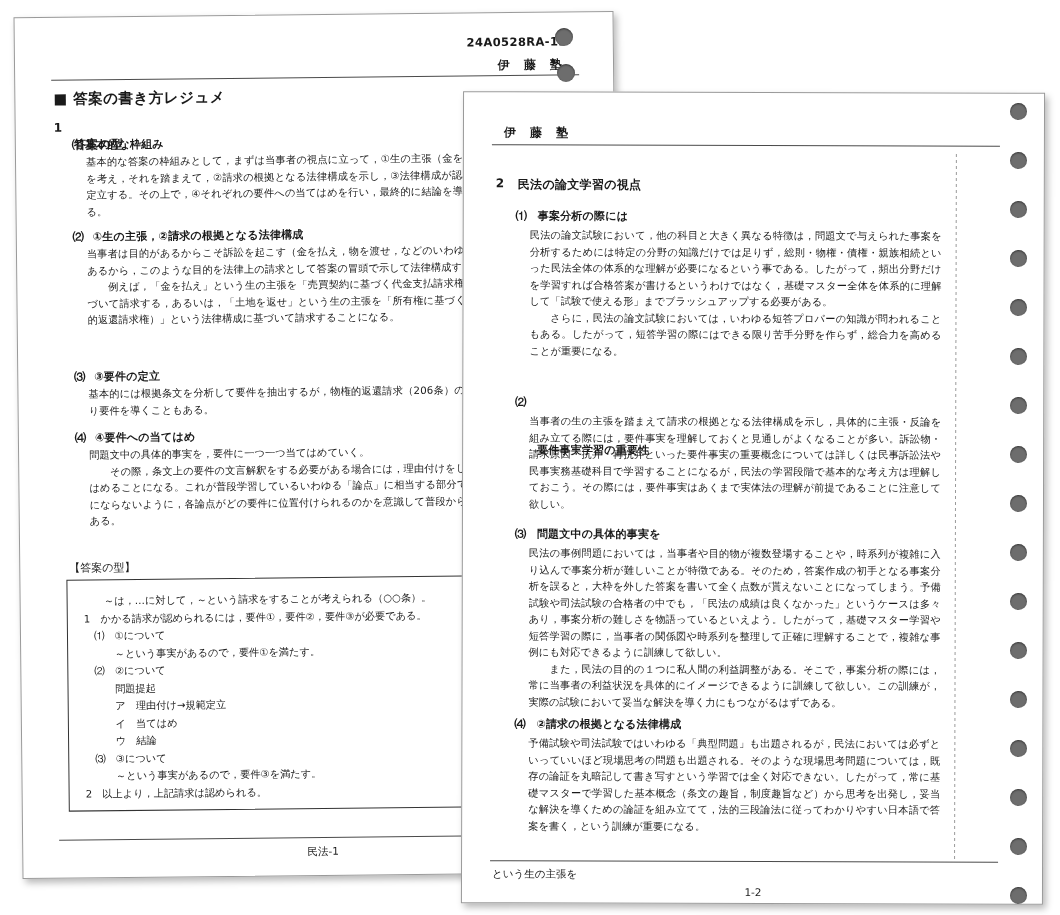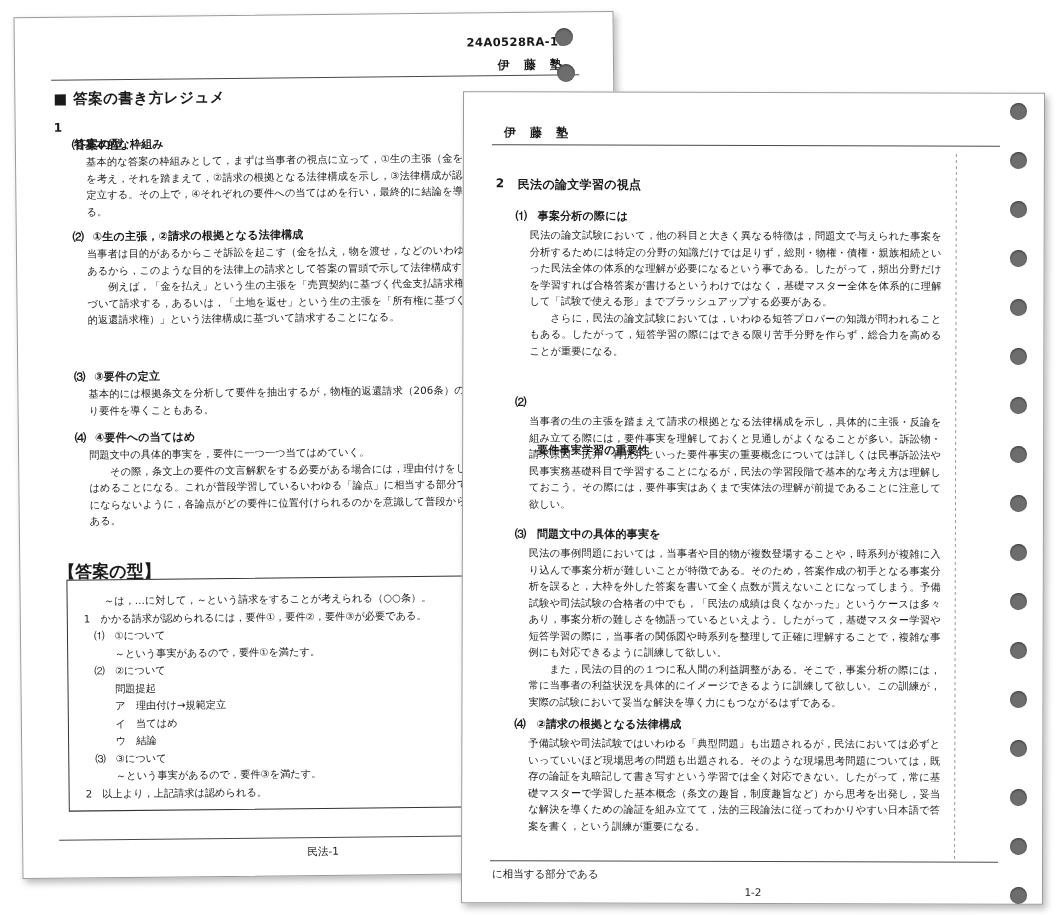--- a/index.html
+++ b/index.html
@@ -91,21 +91,21 @@
 
   
   .box{
     position:absolute;border:1px solid #333;
     box-sizing:border-box;background:#fff;
   }
   .box-inner{
     position:absolute;font-size:10.2px;line-height:1.72;
   }
   .box-label{
-    position:absolute;font-size:17px;font-weight:bold;
+    position:absolute;font-size:11px;font-weight:normal;margin-left:11px;
   }
   .ln{display:block;white-space:pre;}
 </style>
 </head>
 <body>
 
 <div class="stage">
 
   <div class="sheet" id="sheet-back">
     <div class="page">
@@ -185,21 +185,21 @@
       <div class="sub-head" style="left:52px;top:434px;">⑶</div>
       <div class="sub-head" style="left:74px;top:434px;">問題文中の具体的事実を</div>
       <div class="para" style="left:66px;top:453px;width:412px;white-space:pre-wrap;">民法の事例問題においては，当事者や目的物が複数登場することや，時系列が複雑に入り込んで事案分析が難しいことが特徴である。そのため，答案作成の初手となる事案分析を誤ると，大枠を外した答案を書いて全く点数が貰えないことになってしまう。予備試験や司法試験の合格者の中でも，「民法の成績は良くなかった」というケースは多々あり，事案分析の難しさを物語っているといえよう。したがって，基礎マスター学習や短答学習の際に，当事者の関係図や時系列を整理して正確に理解することで，複雑な事例にも対応できるように訓練して欲しい。
 　　また，民法の目的の１つに私人間の利益調整がある。そこで，事案分析の際には，常に当事者の利益状況を具体的にイメージできるように訓練して欲しい。この訓練が，実際の試験において妥当な解決を導く力にもつながるはずである。</div>
 
       <div class="sub-head" style="left:52px;top:624px;">⑷</div>
       <div class="sub-head" style="left:74px;top:624px;">②請求の根拠となる法律構成</div>
       <div class="para" style="left:66px;top:643px;width:412px;">予備試験や司法試験ではいわゆる「典型問題」も出題されるが，民法においては必ずといっていいほど現場思考の問題も出題される。そのような現場思考問題については，既存の論証を丸暗記して書き写すという学習では全く対応できない。したがって，常に基礎マスターで学習した基本概念（条文の趣旨，制度趣旨など）から思考を出発し，妥当な解決を導くための論証を組み立てて，法的三段論法に従ってわかりやすい日本語で答案を書く，という訓練が重要になる。</div>
 
       <div class="rule" style="left:28px;top:768px;width:508px;"></div>
-      <div class="footer-l" style="left:30px;top:775px;">に相当する部分である</div>
+      <div class="footer-l" style="left:30px;top:775px;">という生の主張を</div>
       <div class="footer-c" style="left:0;top:793px;width:582px;">1-2</div>
     </div>
   </div>
 
   <div class="hole small" style="left:1010px;top:103px;"></div>
   <div class="hole small" style="left:1010px;top:152px;"></div>
   <div class="hole small" style="left:1010px;top:201px;"></div>
   <div class="hole small" style="left:1010px;top:250px;"></div>
   <div class="hole small" style="left:1010px;top:299px;"></div>
   <div class="hole small" style="left:1010px;top:348px;"></div>

